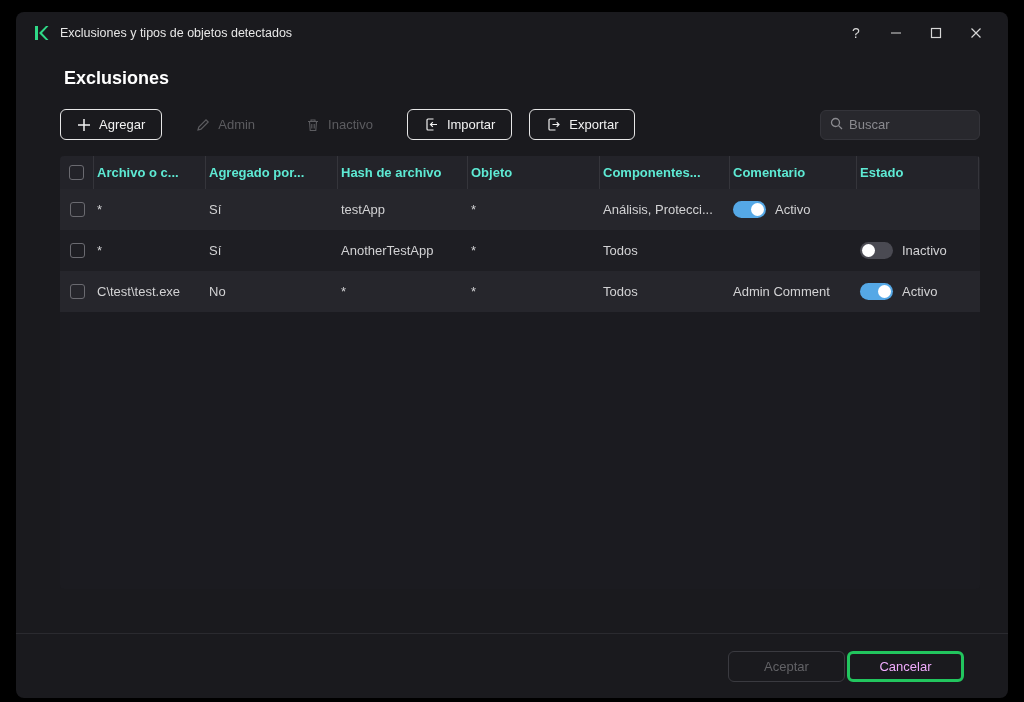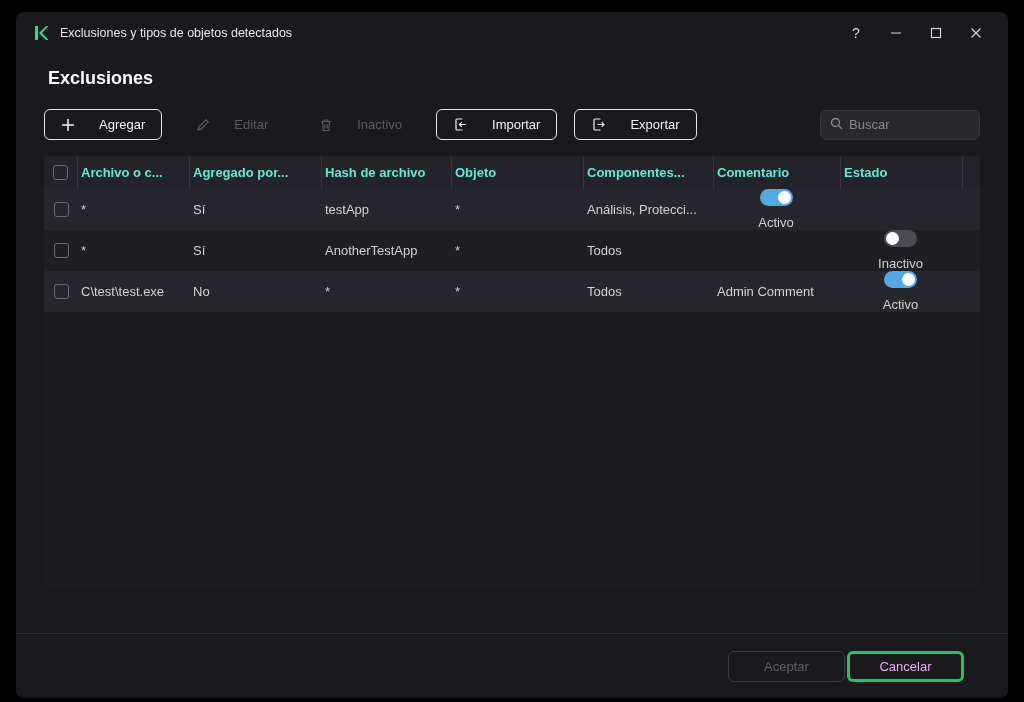--- a/index.html
+++ b/index.html
@@ -19,26 +19,26 @@
   }
   .titlebar-text { color:#e7e7e7; font-size:12.5px; margin-left:10px; }
   .titlebar-spacer { flex:1; }
   .winbtn {
     width:40px; height:30px; display:inline-flex; align-items:center; justify-content:center;
     color:#d6d6d6; font-size:14px; background:transparent; border:none; cursor:default;
   }
   .winbtn svg { display:block; }
 
   
-  .content { flex:1; display:flex; flex-direction:column; padding:0 28px; }
+  .content { flex:1; display:flex; flex-direction:column; padding:0 28px;margin-left:16px; }
   .page-title { color:#ffffff; font-size:18px; font-weight:bold; margin:14px 4px 0 4px; }
 
   .toolbar { display:flex; align-items:center; margin-top:20px; }
   .btn {
-    display:inline-flex; align-items:center; gap:24px;
+    display:inline-flex; align-items:center; gap:8px;
     height:31px; padding:0 16px; border-radius:6px;
     background:transparent; font-size:13px; cursor:default;
   }
   .btn.primary { border:1px solid #e7e7e7; color:#f2f2f2; }
   .btn.disabled { border:1px solid transparent; color:#5c5c60; }
   .btn + .btn { margin-left:17px; }
   .btn svg { display:block; }
 
   .search {
     margin-left:auto; width:160px; height:30px; background:#28282d; border:1px solid #34343a;
@@ -68,21 +68,21 @@
   }
   .cell.ckcell { justify-content:center; padding:0; }
   .checkbox {
     width:15px; height:15px; border:1px solid #6a6a70; border-radius:3px; background:transparent;
     display:inline-block;
   }
   .comment-muted { color:#9b9b9f; }
   .table-empty { background:#1b1b20; height:277px; }
 
   
-  .statecell { gap:9px;flex-direction:column; }
+  .statecell { gap:9px; }
   .toggle { width:33px; height:17px; border-radius:9px; position:relative; display:inline-block; flex:0 0 auto; }
   .toggle.on  { background:#55a8e6; }
   .toggle.off { background:#4a4a52; }
   .knob {
     position:absolute; top:2px; width:13px; height:13px; border-radius:50%; background:#ffffff;
   }
   .toggle.on .knob  { right:2px; }
   .toggle.off .knob { left:2px; }
 
   
@@ -142,21 +142,21 @@
         </span>
         <span>Agregar</span>
       </button>
 
       <button class="btn disabled">
         <span>
           <svg width="14" height="14" viewBox="0 0 14 14">
               <path d="M2 12l.8-3L10 1.8 12.2 4 5 11.2 2 12z" fill="none" stroke="currentColor" stroke-width="1.2"></path>
             </svg>
         </span>
-        <span>Editar</span>
+        <span>Admin</span>
       </button>
 
       <button class="btn disabled">
         <span>
           <svg width="14" height="14" viewBox="0 0 14 14">
               <path d="M2 3.5h10M5 3.5V2h4v1.5M3.5 3.5l.7 9h5.6l.7-9M5.8 6v4.5M8.2 6v4.5" fill="none" stroke="currentColor" stroke-width="1.1"></path>
             </svg>
         </span>
         <span>Inactivo</span>
       </button>

